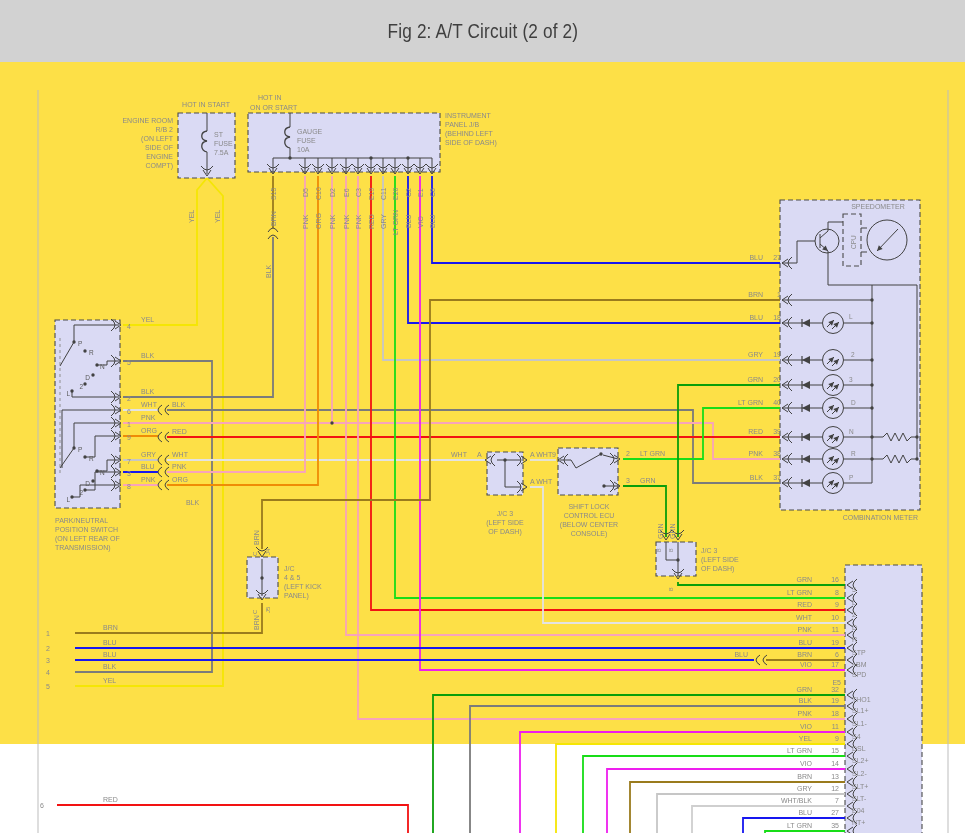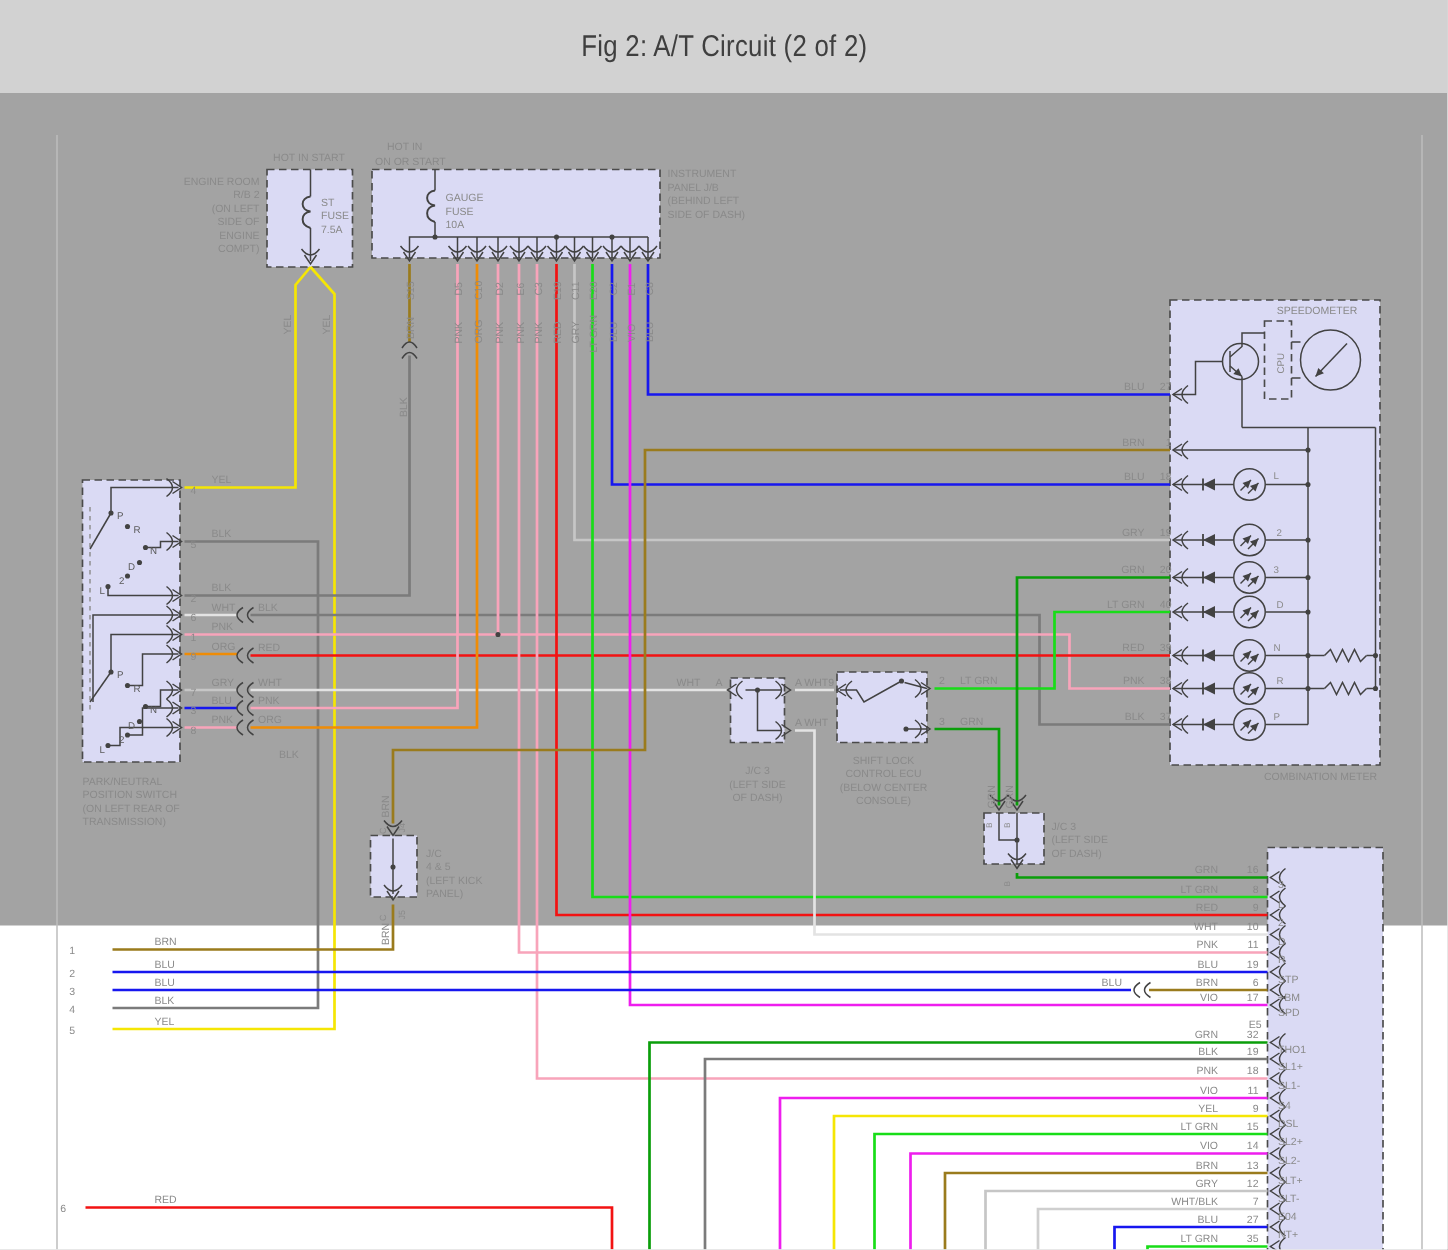--- a/index.html
+++ b/index.html
@@ -1,17 +1,17 @@
 <!DOCTYPE html>
 <html><head>
 <meta charset="utf-8">
 <style>
   html,body{margin:0;padding:0;background:#ffffff;}
   body{width:965px;height:833px;overflow:hidden;font-family:"Liberation Sans","DejaVu Sans",sans-serif;}
-  #root{position:relative;width:965px;height:617px;background:#a3a3a3;}
+  #root{position:relative;width:965px;height:744px;background:#fde047;}
   #hdr{position:absolute;left:0;top:0;width:965px;height:62px;display:flex;align-items:center;justify-content:center;}
   #hdr span{display:inline-block;transform:scaleX(.86);font-size:20px;letter-spacing:.2px;}
   #dwg{position:absolute;left:0;top:62px;}
   svg text{font-family:"Liberation Sans","DejaVu Sans",sans-serif;}
 </style>
 </head>
 <body>
 <div id="root">
 
 <div id="hdr" style="background: rgb(210, 210, 210); color: rgb(63, 63, 63);">

